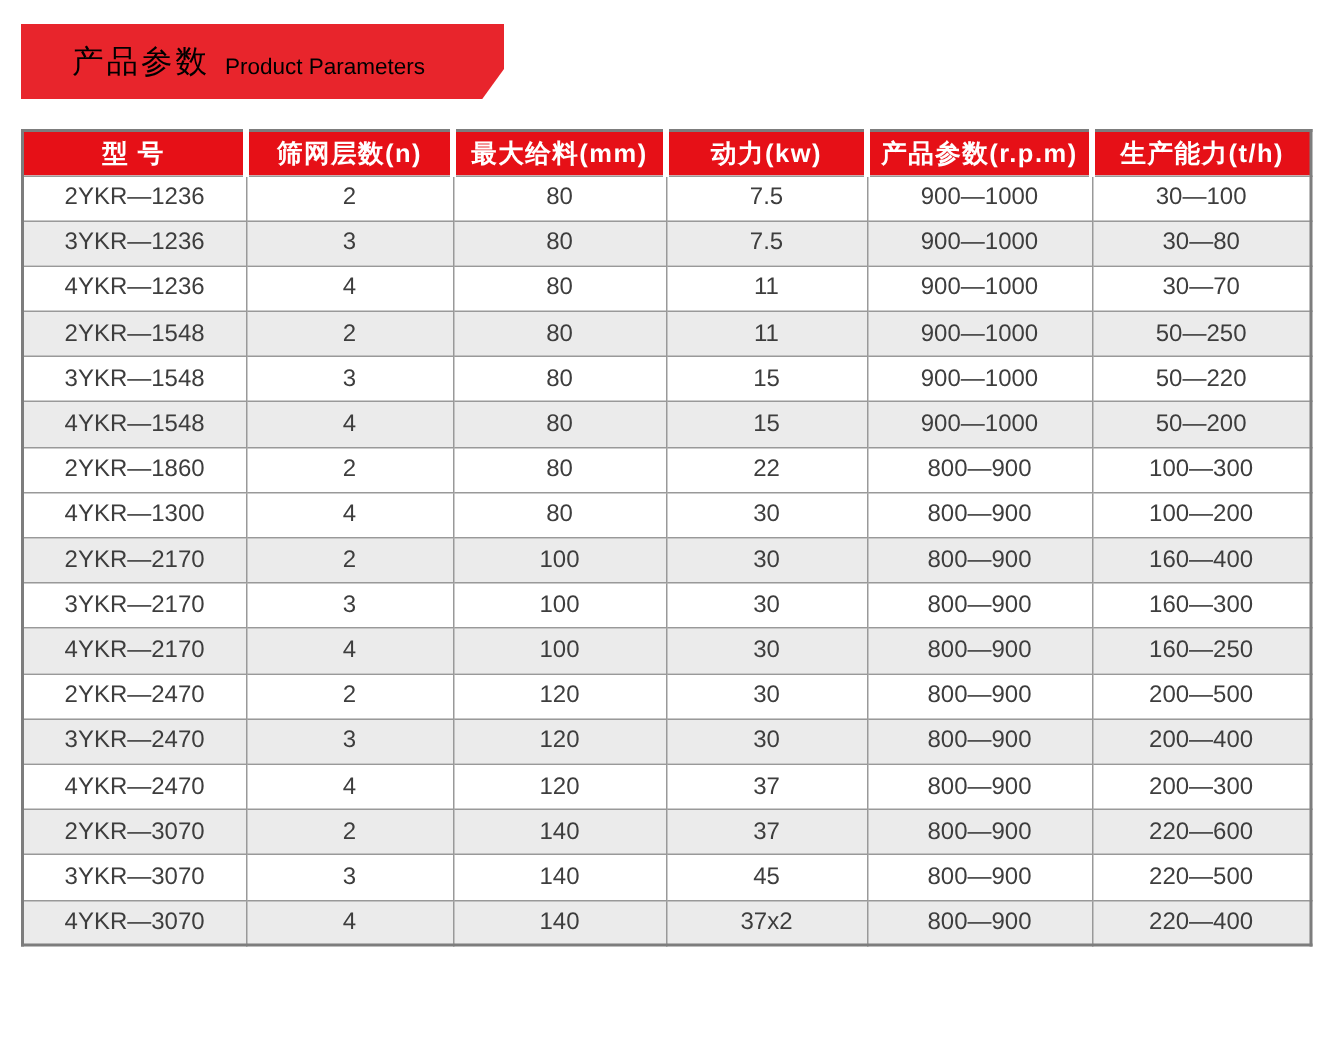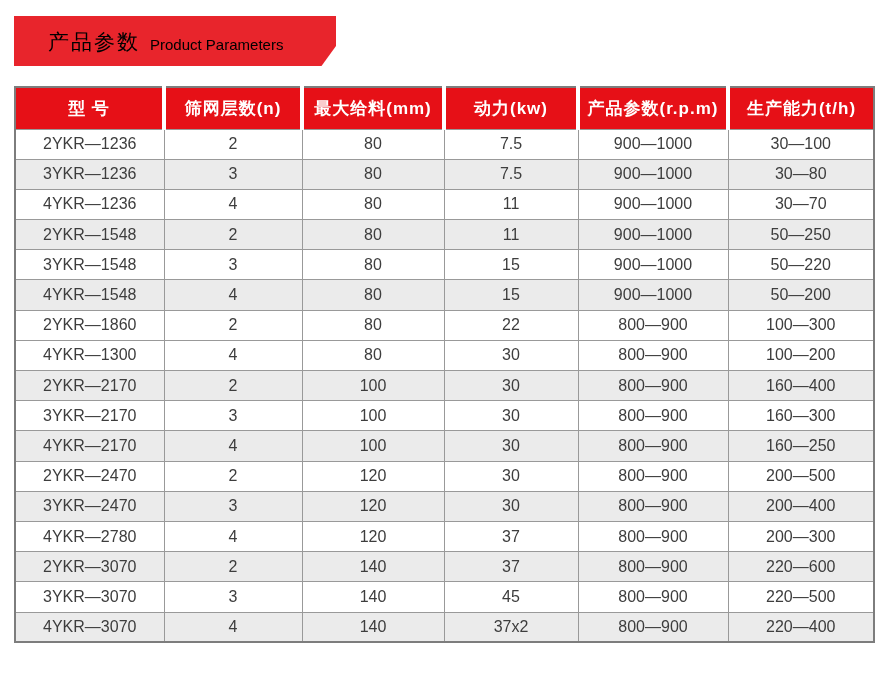--- a/index.html
+++ b/index.html
@@ -46,21 +46,21 @@
     width: 859px;
     border-collapse: collapse;
     table-layout: fixed;
     border: 2px solid #7d7d7d;
   }
   table.params th {
     background: #e61017;
     color: #ffffff;
     font-size: 17px;
     font-weight: bold;
-    height: 42px;
+    height: 30px;
     text-align: center;
     vertical-align: middle;
     border-left: 4px solid #ffffff;
     letter-spacing: 1px;
     margin-top: 12px;
   }
   table.params th:first-child { border-left: none; }
   table.params td {
     border: 1px solid #999999;
     color: #3d3d3d;
@@ -199,21 +199,21 @@
         </tr>
         <tr class="alt">
           <td>3YKR—2470</td>
           <td>3</td>
           <td>120</td>
           <td>30</td>
           <td>800—900</td>
           <td>200—400</td>
         </tr>
         <tr>
-          <td>4YKR—2780</td>
+          <td>4YKR—2470</td>
           <td>4</td>
           <td>120</td>
           <td>37</td>
           <td>800—900</td>
           <td>200—300</td>
         </tr>
         <tr class="alt">
           <td>2YKR—3070</td>
           <td>2</td>
           <td>140</td>

